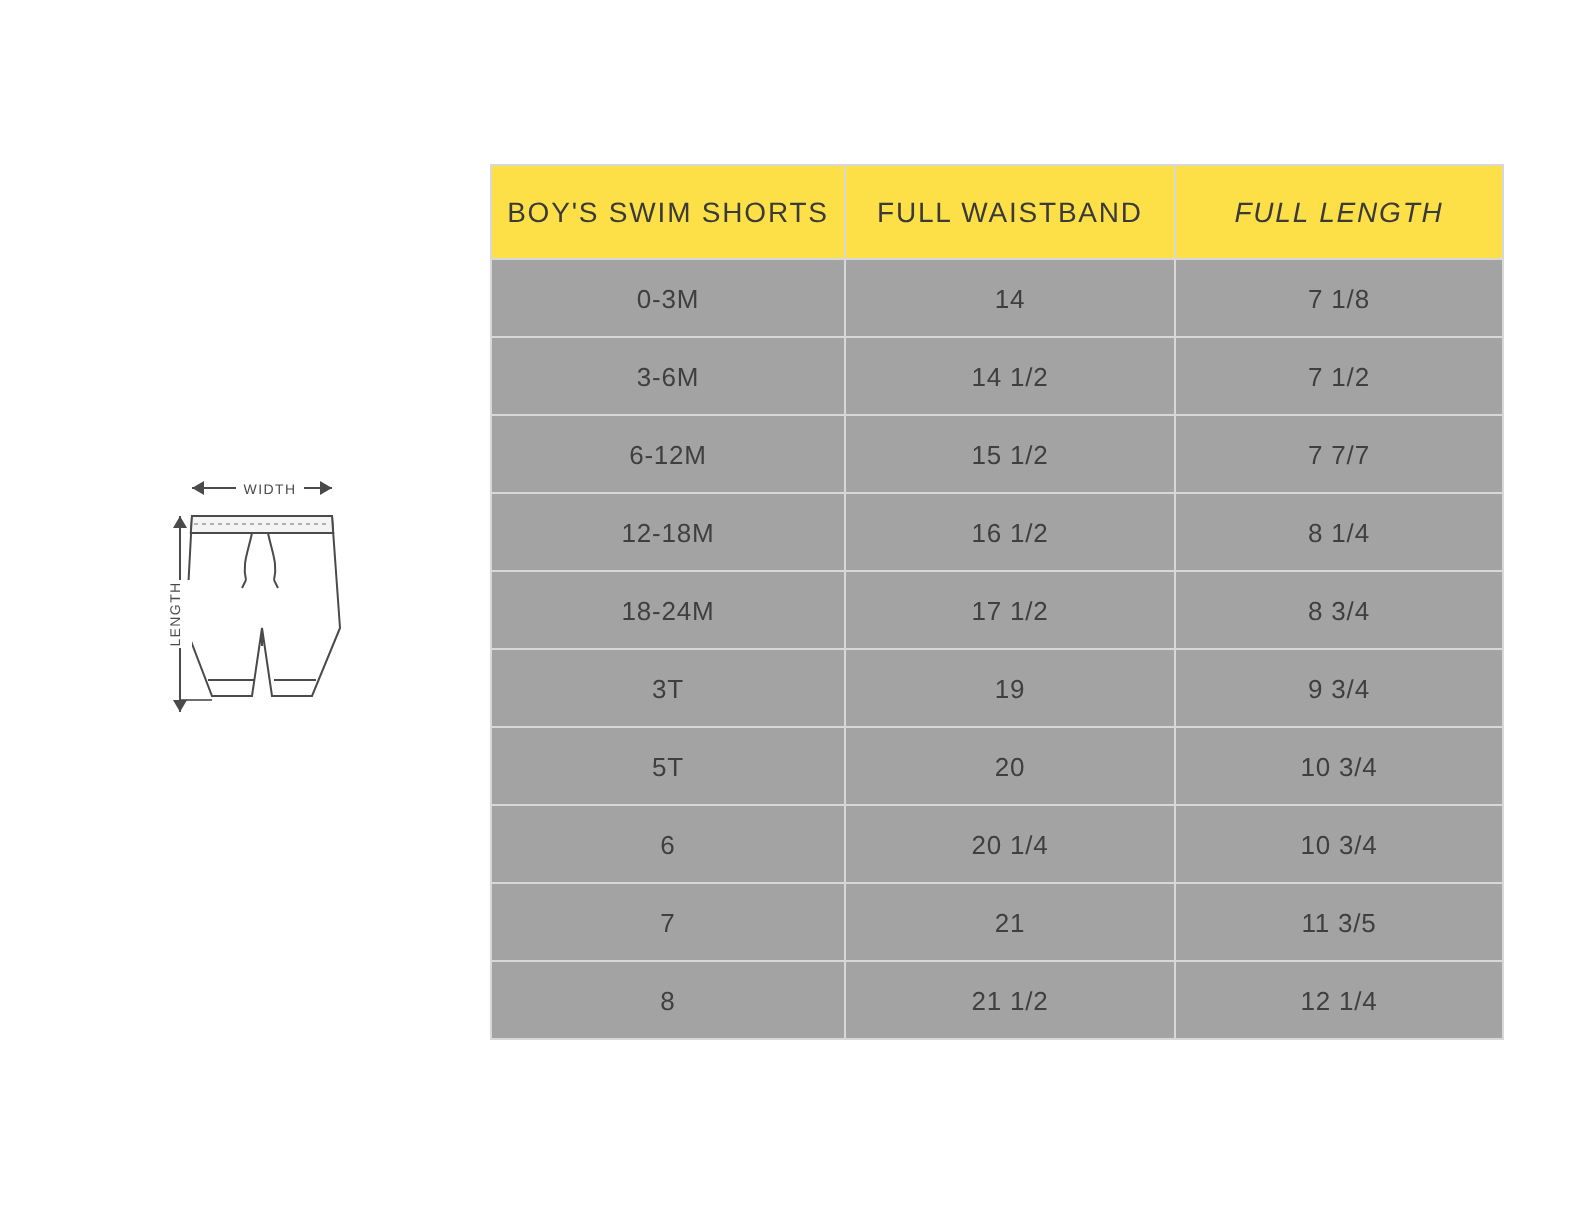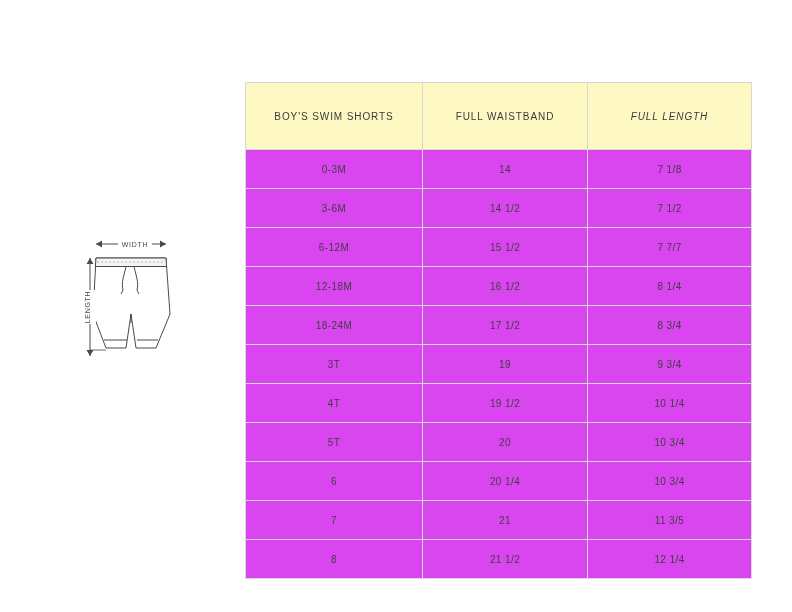--- a/index.html
+++ b/index.html
@@ -36,32 +36,32 @@
     table-layout: fixed;
   }
   #size-table th,
   #size-table td {
     border: 1px solid #d8d8d8;
     text-align: center;
     font-weight: normal;
     color: #3f3f3f;
   }
   #size-table thead th {
-    background: #fef9c3;
+    background: #fde047;
     height: 38px;
-    font-size: 10px;
+    font-size: 14px;
     letter-spacing: 0.9px;
     color: #3a3a3a;
-    padding: 14px 6px;
+    padding: 4px 6px;
   }
   #size-table tbody td {
     height: 36px;
-    font-size: 10px;
+    font-size: 13px;
     letter-spacing: 0.4px;
-    background: #d946ef;
+    background: #a3a3a3;
   }
   .col-size  { width: 164px; }
   .col-waist { width: 152px; margin-left: 44px; }
   .col-len   { width: 151px; font-style: italic; }
 </style>
 </head>
 <body>
 
 <div id="diagram">
   <svg width="150" height="140" viewBox="0 0 150 140" xmlns="http://www.w3.org/2000/svg">
@@ -139,25 +139,20 @@
       <td>18-24M</td>
       <td>17 1/2</td>
       <td>8 3/4</td>
     </tr>
     <tr>
       <td>3T</td>
       <td>19</td>
       <td>9 3/4</td>
     </tr>
     <tr>
-      <td>4T</td>
-      <td>19 1/2</td>
-      <td>10 1/4</td>
-    </tr>
-    <tr>
       <td>5T</td>
       <td>20</td>
       <td>10 3/4</td>
     </tr>
     <tr>
       <td>6</td>
       <td>20 1/4</td>
       <td>10 3/4</td>
     </tr>
     <tr>

